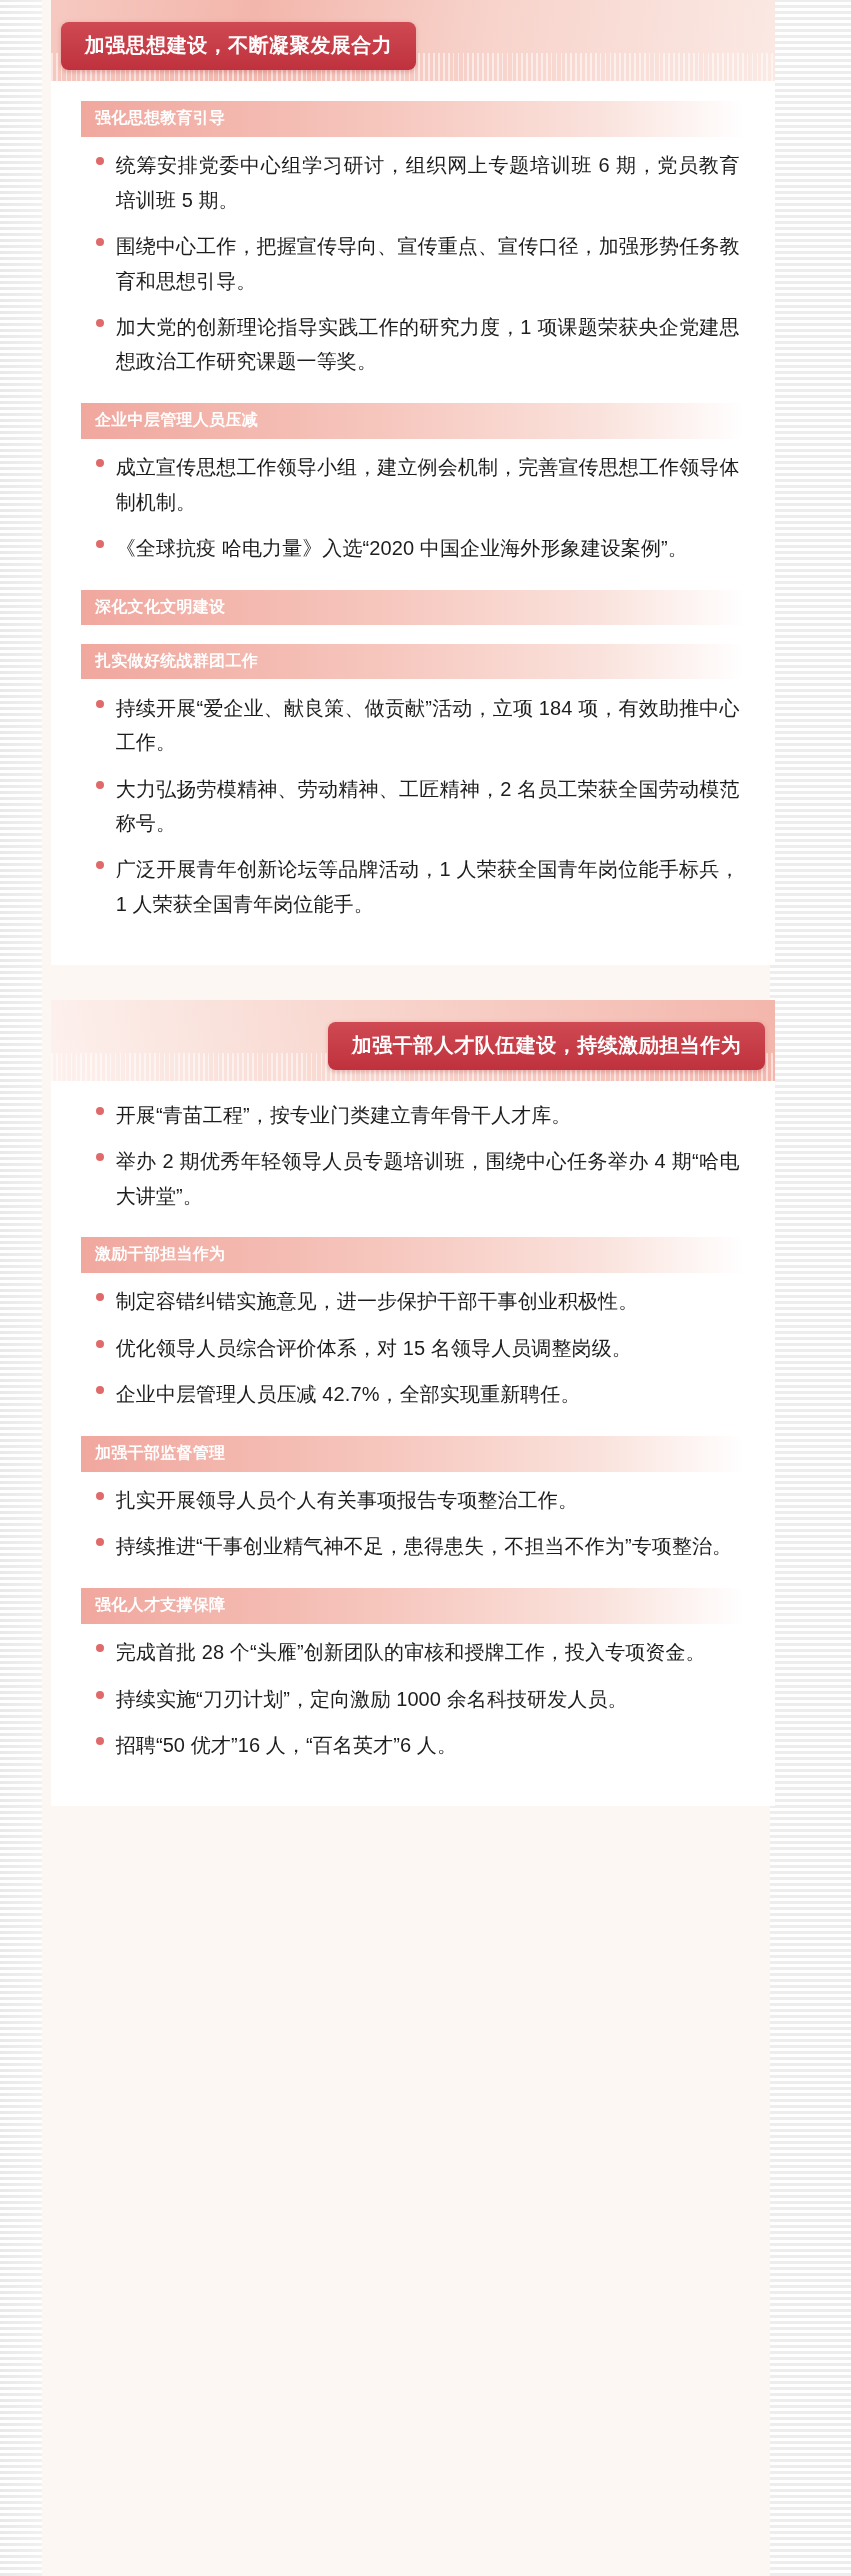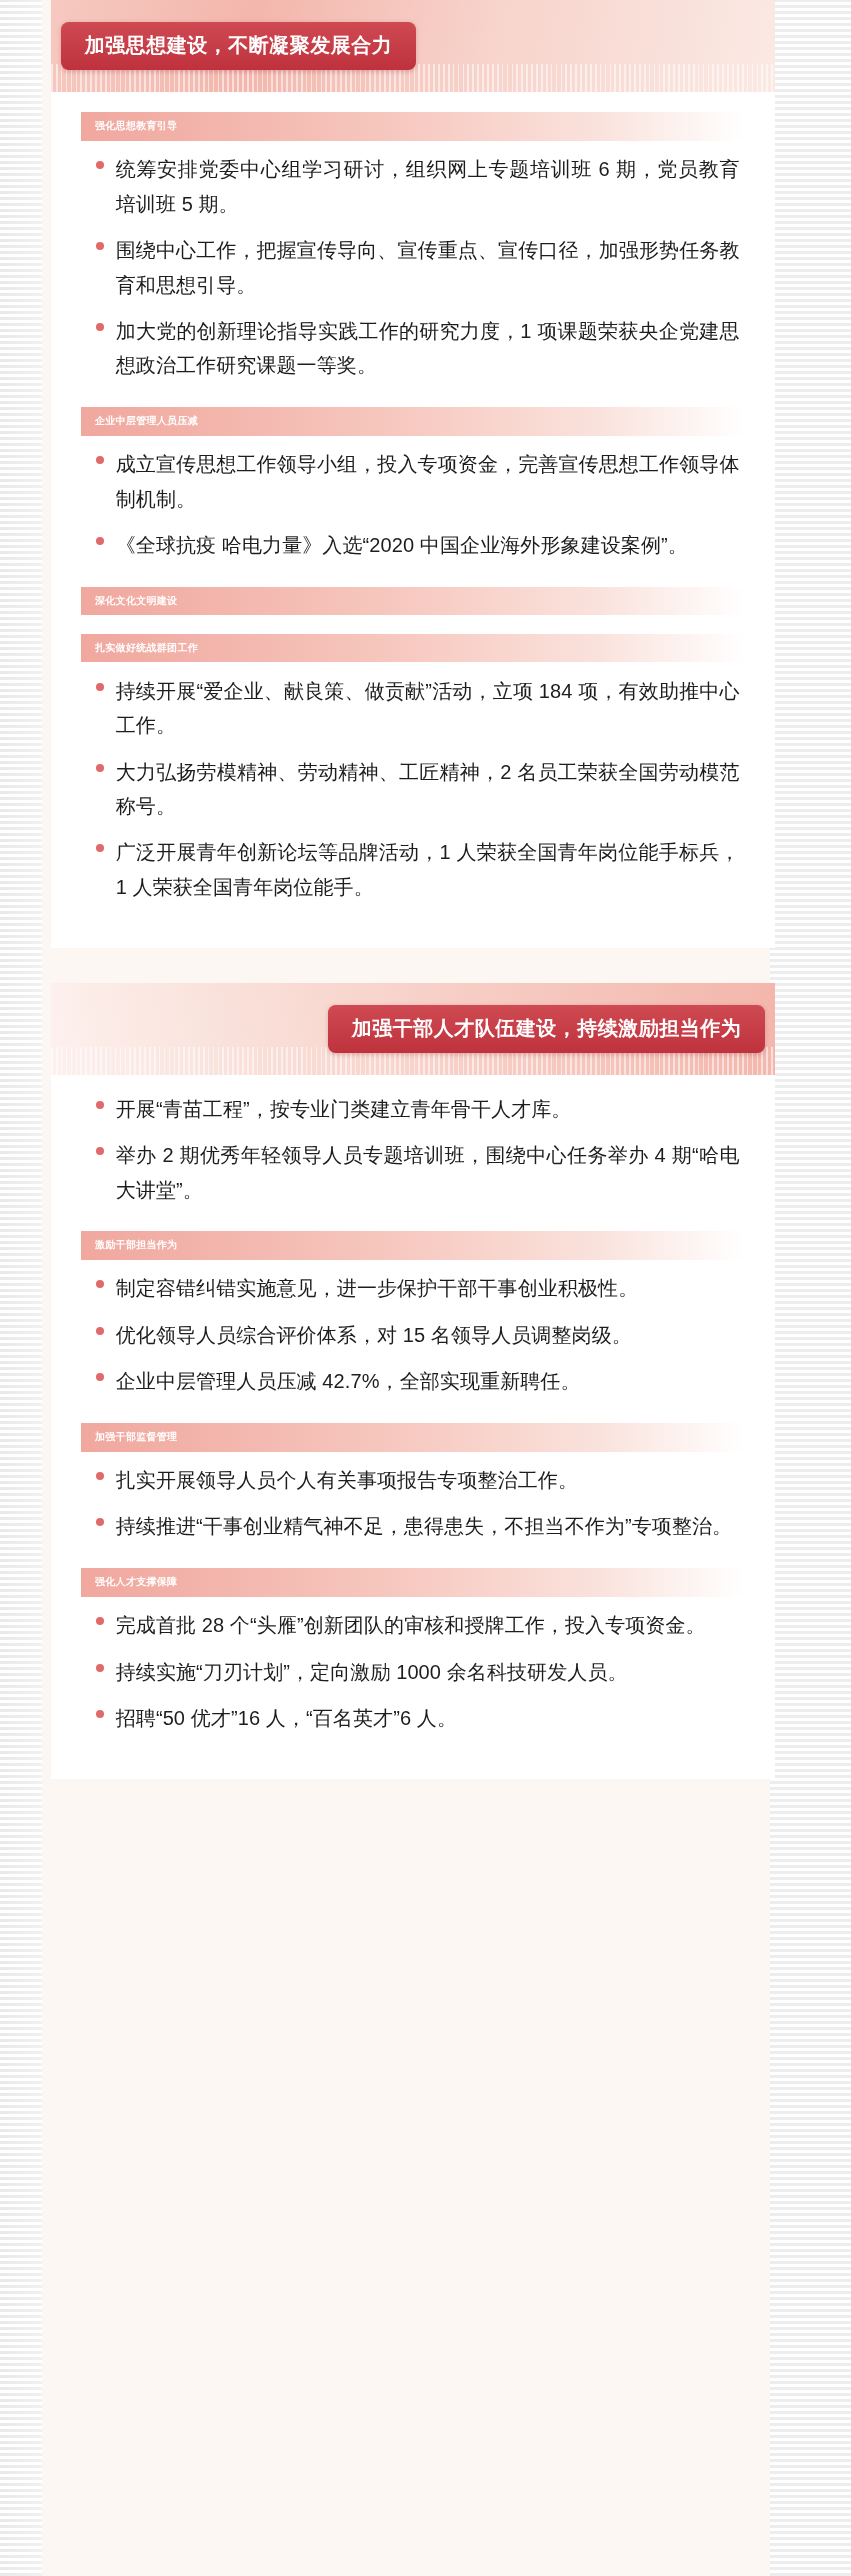--- a/index.html
+++ b/index.html
@@ -70,21 +70,21 @@
     position: relative;
     margin-left: 51px;
     margin-right: 76px;
     background: #ffffff;
     padding: 0;
   }
 
   
   .section-head-deco {
     position: relative;
-    height: 92px;
+    height: 81px;
     background: linear-gradient(100deg, #f6c9c0 0%, #f3b6ac 28%, #f7d3cb 60%, #fbe9e4 100%);
     overflow: hidden;
     text-decoration: underline;
   }
   .section-head-deco::after {
     content: "";
     position: absolute;
     left: 0; right: 0; bottom: 0;
     height: 28px;
     background:
@@ -124,21 +124,21 @@
   }
   .section-body::before {
     
     content: "";
     position: absolute;
     left: 0; top: 0; bottom: 0; width: 0px;
   }
 
   .sub-head {
     display: block;
-    font-size: 10px;
+    font-size: 16px;
     font-weight: bold;
     color: #ffffff;
     background: linear-gradient(90deg, #f0a79e 0%, #f6c6bd 45%, #fae2dc 78%, #ffffff 100%);
     padding: 7px 0 7.6px 14px;
     margin: 18.4px 0 5.4px 0;
     letter-spacing: 0.3px;
   }
   .sub-head.first { margin-top: 9.7px; }
 
   ul.bullets {
@@ -190,21 +190,21 @@
 
         <div class="sub-head first">强化思想教育引导</div>
         <ul class="bullets">
           <li>统筹安排党委中心组学习研讨，组织网上专题培训班 6 期，党员教育培训班 5 期。</li>
           <li>围绕中心工作，把握宣传导向、宣传重点、宣传口径，加强形势任务教育和思想引导。</li>
           <li>加大党的创新理论指导实践工作的研究力度，1 项课题荣获央企党建思想政治工作研究课题一等奖。</li>
         </ul>
 
         <div class="sub-head">企业中层管理人员压减</div>
         <ul class="bullets">
-          <li>成立宣传思想工作领导小组，投入专项资金，完善宣传思想工作领导体制机制。</li>
+          <li>成立宣传思想工作领导小组，建立例会机制，完善宣传思想工作领导体制机制。</li>
           <li>《全球抗疫 哈电力量》入选“2020 中国企业海外形象建设案例”。</li>
         </ul>
 
         <div class="sub-head">深化文化文明建设</div>
 
         <div class="sub-head">扎实做好统战群团工作</div>
         <ul class="bullets">
           <li>持续开展“爱企业、献良策、做贡献”活动，立项 184 项，有效助推中心工作。</li>
           <li>大力弘扬劳模精神、劳动精神、工匠精神，2 名员工荣获全国劳动模范称号。</li>
           <li>广泛开展青年创新论坛等品牌活动，1 人荣获全国青年岗位能手标兵，1 人荣获全国青年岗位能手。</li>

